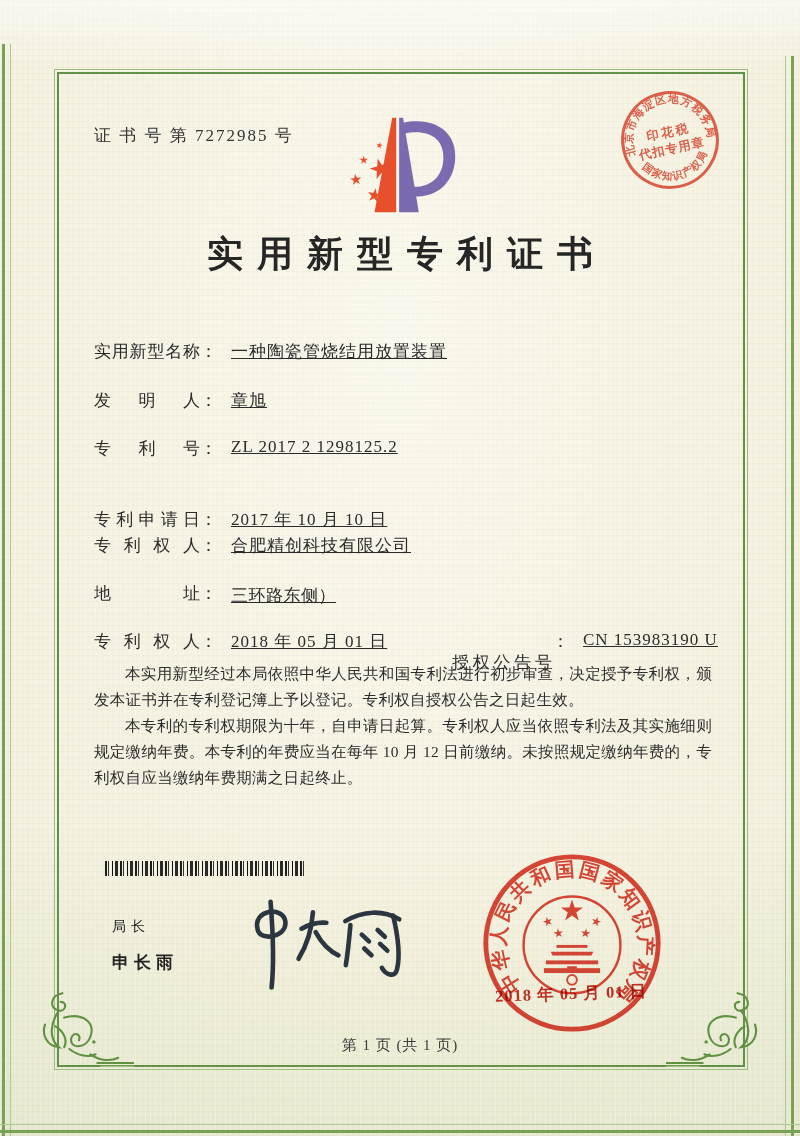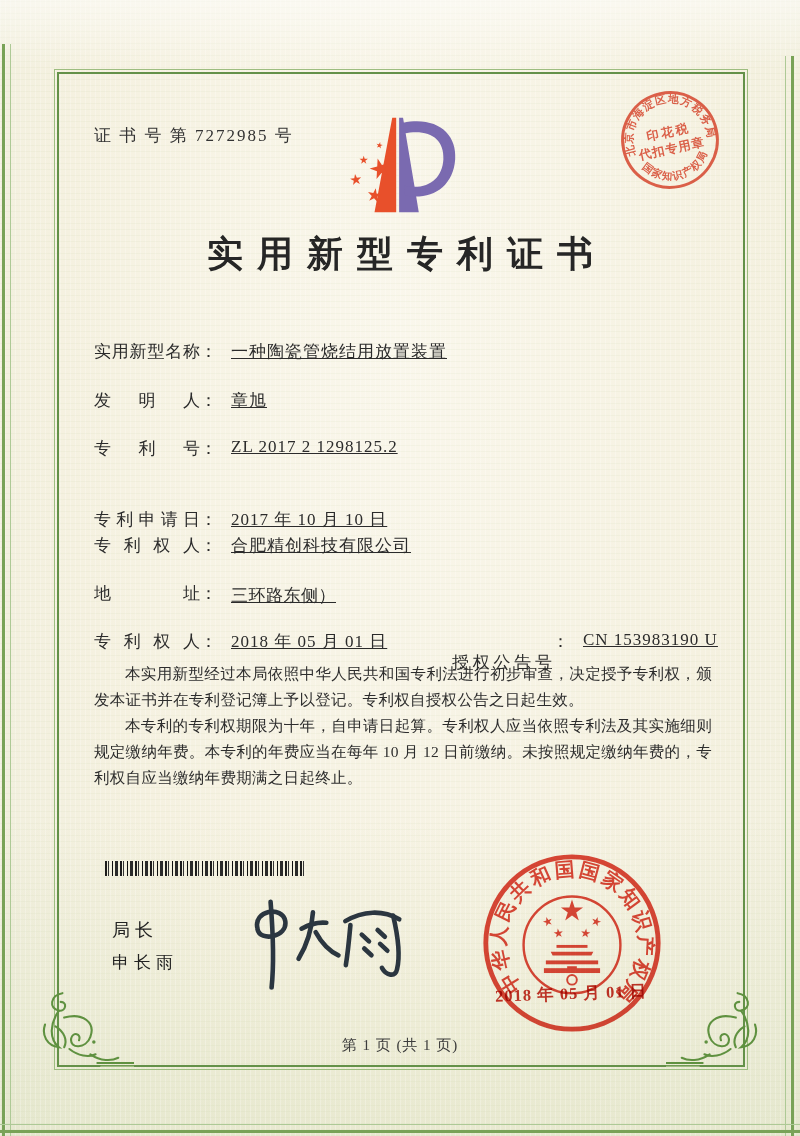--- a/index.html
+++ b/index.html
@@ -46,22 +46,22 @@
   .row-grant-no .flabel{width:100px;margin-top:21px;}
 
   .body-text{position:absolute;left:94px;top:661px;width:618px;
     font-size:15.5px;line-height:26px;text-align:justify;color:#2d2d2d;letter-spacing:.3px;}
   .body-text p{margin:0;text-indent:2em;}
 
   .barcode{position:absolute;left:105px;top:861px;width:202px;height:15px;
     background:repeating-linear-gradient(90deg,
       #1d1d1d 0 2px, transparent 2px 3px, #333 3px 4px, transparent 4px 7px,
       #101010 7px 8px, transparent 8px 10px, #2a2a2a 10px 13px, transparent 13px 15px);}
-  .sig-title{position:absolute;left:112px;top:918px;font-size:18px;letter-spacing:5px;color:#222;}
-  .sig-name{position:absolute;left:112px;top:951px;font-size:17px;letter-spacing:5px;color:#222;}
+  .sig-title{position:absolute;left:112px;top:918px;font-size:14px;letter-spacing:5px;color:#222;}
+  .sig-name{position:absolute;left:112px;top:951px;font-size:17px;letter-spacing:5px;color:#222;font-weight:bold;}
   .signature{position:absolute;left:228px;top:896px;transform:rotate(-2deg);}
 
   .official-seal{position:absolute;left:480px;top:851px;opacity:.93;mix-blend-mode:multiply;}
   .seal-date{position:absolute;left:495px;top:983px;color:#c8352a;font-size:16.5px;
     font-weight:600;letter-spacing:1px;transform:rotate(-2deg);mix-blend-mode:multiply;}
 
   .page-footer{position:absolute;left:0;right:0;top:1036px;text-align:center;
     font-size:15px;color:#3c3c3c;letter-spacing:1px;}
 </style>
 </head>

